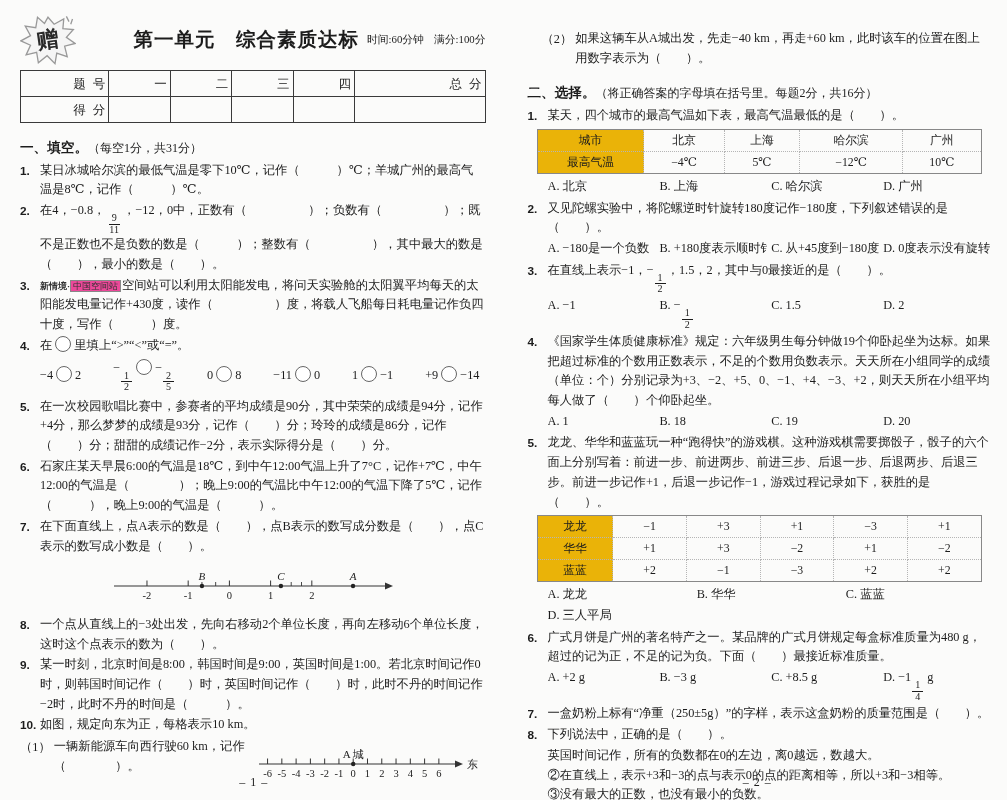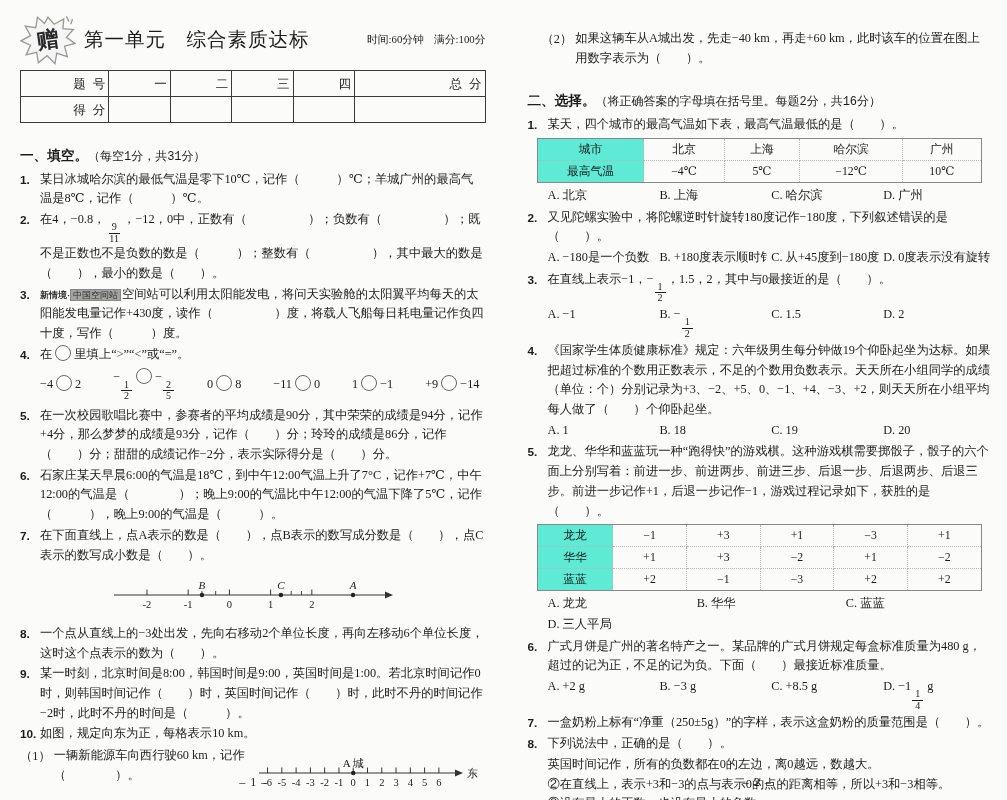--- a/index.html
+++ b/index.html
@@ -9,41 +9,41 @@
     font-size:12.3px;line-height:1.6;overflow:hidden;
   }
   .spread{display:flex;width:1007px;height:800px;box-sizing:border-box;padding:8px 6px 0 10px;gap:16px;}
   .page{width:488px;box-sizing:border-box;position:relative;overflow:hidden;background:transparent;}
   .page-left{padding:6px 12px 0 10px;}
   .page-right{padding:20px 10px 0 14px;}
 
   
   .p1-header{display:flex;align-items:center;gap:8px;margin-bottom:4px;}
   .badge{flex:0 0 auto;}
-  .title{flex:1;text-align:left;font-weight:normal;font-size:19.5px;letter-spacing:1px;white-space:nowrap;}
+  .title{flex:1;text-align:right;font-weight:bold;font-size:19.5px;letter-spacing:1px;white-space:nowrap;}
   .meta{display:flex;flex-direction:row;gap:10px;font-size:10.8px;white-space:nowrap;color:#222;}
 
   
   .score-table{width:100%;border-collapse:collapse;margin:2px 0 6px 0;}
   .score-table td{border:1.6px solid #3a3a3a;height:23px;text-align:right;font-size:12.5px;letter-spacing:2px;}
   .score-table td:first-child{width:19%;}
 
   
-  .sec{margin:23px 0 2px 0;font-family:Liberation Mono, monospace;}
+  .sec{margin:14px 0 2px 0;}
   .sec-name{font-weight:bold;font-size:13.6px;}
   .sec-note{font-size:12px;}
   .q{display:flex;margin:1px 0;}
   .qno{flex:0 0 auto;min-width:17px;padding-right:3px;font-weight:bold;font-family:"Liberation Sans","DejaVu Sans",sans-serif;font-size:11.8px;padding-top:1px;}
   .qno.plain{font-weight:normal;font-family:"Liberation Serif","DejaVu Serif",serif;font-size:12.3px;}
   .qtext{flex:1;}
   .sub-indent{margin-left:14px;}
 
   
   .ctx-pre{font-size:9px;font-weight:bold;color:#333;}
-  .ctx-box{font-size:9px;border:1px solid #888;background:#a3a3a3;padding:0 2px;margin-right:1px;color:#333;}
+  .ctx-box{font-size:9px;border:1px solid #888;background:#ec4899;padding:0 2px;margin-right:1px;color:#333;}
 
   
   .frac{display:inline-flex;flex-direction:column;align-items:center;vertical-align:-0.7em;line-height:1.05;font-size:0.82em;margin:0 1px;}
   .frac .fn{padding:0 3px;border-bottom:1px solid currentColor;}
   .frac .fd{padding:0 3px;}
 
   
   .cmp{display:inline-block;width:14px;height:14px;border:1px solid #666;border-radius:50%;vertical-align:-3px;margin:0 3px;background:#fff;}
   .pairs{display:flex;justify-content:space-between;align-items:center;margin:3px 6px 4px 20px;min-height:30px;}
   .pair{white-space:nowrap;}
@@ -52,21 +52,21 @@
   .opts{display:grid;margin:0 0 2px 20px;column-gap:4px;row-gap:1px;}
   .opt{white-space:nowrap;overflow:hidden;}
 
   
   .stmts{margin-left:20px;}
   .stmts div{margin:0;}
 
   
   .mini-table{border-collapse:collapse;width:96%;margin:3px auto 3px auto;border:1.2px solid #888;}
   .mini-table td{border:1px dotted #b5b5b5;text-align:center;font-size:11.8px;padding:1px 4px;height:19px;}
-  .mini-table td.shade{background:#5eead4;}
+  .mini-table td.shade{background:#eab308;}
   #t-city td:first-child{width:24%;}
   #t-game td:first-child{width:17%;margin-left:28px;}
 
   
   .nl-wrap{text-align:center;margin:2px 0;}
   .q10-row{display:flex;align-items:flex-start;gap:2px;}
   .q10-left{flex:1 1 52%;}
   .q10-right{flex:0 0 47%;padding-top:4px;}
 
   .pagenum{position:absolute;bottom:8px;left:0;right:0;text-align:center;font-size:12px;letter-spacing:1px;}

